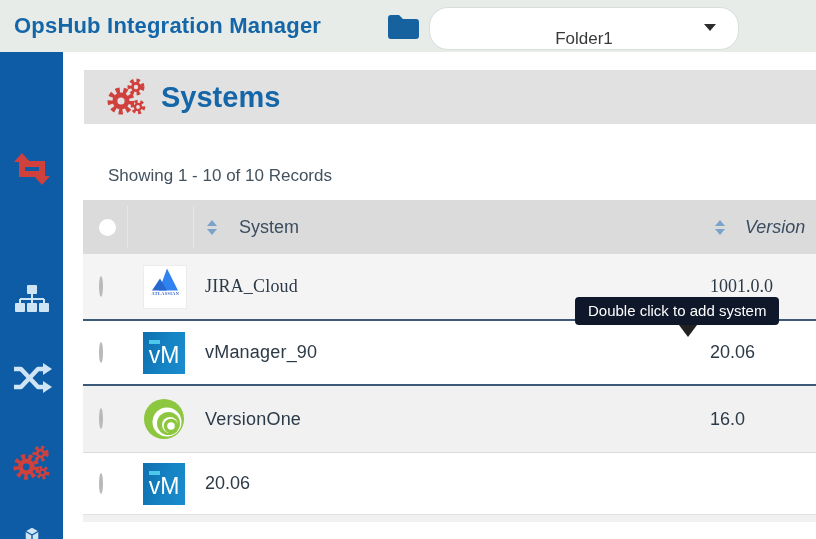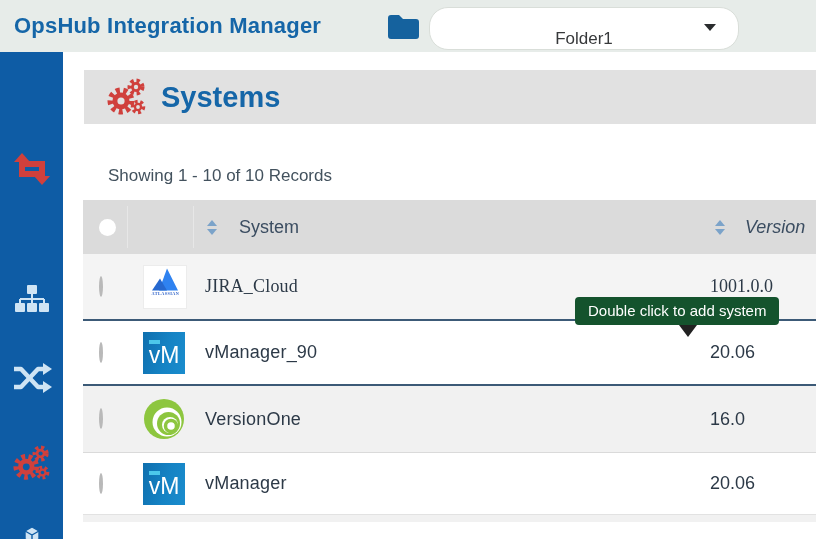--- a/index.html
+++ b/index.html
@@ -48,21 +48,21 @@
   .ver-val { font-size:18px; color:#2c3947; }
 
   .logo { width:42px; height:42px; margin-left:10px; }
   .atl { background:#fff; border:1px solid #ececec; display:flex; flex-direction:column; align-items:center; justify-content:flex-start; width:44px; height:44px; }
   .atl-caption { font-size:5px; font-weight:bold; color:#2b5fc7; letter-spacing:0.5px; transform:scale(0.85); margin-top:-2px; }
   .vm { background:linear-gradient(105deg,#0f6fae 0%,#1583c4 55%,#1a8ccd 100%); position:relative; display:flex; align-items:center; justify-content:center; }
   .vm::before { content:''; position:absolute; left:6px; top:8px; width:11px; height:4px; background:#4cc8ea; }
   .vm span { color:#fff; font-size:23px; margin-top:5px; }
 
   
-  .tooltip { position:absolute; left:575px; top:297px; background:#14532d; color:#fff; font-size:15px; padding:5px 13px 6px; border-radius:4px; white-space:nowrap; z-index:10; }
+  .tooltip { position:absolute; left:575px; top:297px; background:#0f172a; color:#fff; font-size:15px; padding:5px 13px 6px; border-radius:4px; white-space:nowrap; z-index:10; }
   .tooltip::after { content:''; position:absolute; left:104px; top:100%; width:0; height:0; border-left:9px solid transparent; border-right:9px solid transparent; border-top:12px solid #212121; }
 </style>
 </head>
 <body>
 
 <div class="screen">
 
   <header class="topbar">
     <div class="app-title">OpsHub Integration Manager</div>
     <span class="folder-icon">
@@ -238,21 +238,20 @@
       <div class="ver-val">16.0</div>
     </div>
 
     <div class="trow r4 grid">
       <div><span class="row-circle"></span></div>
       <div>
         <div class="logo vm">
           <span>vM</span>
         </div>
       </div>
-      <div class="sys-name">vManager</div>
       <div class="ver-val">20.06</div>
     </div>
 
     <div class="row-partial"></div>
   </div>
 
   <div class="tooltip">Double click to add system</div>
 
 </div>
 

